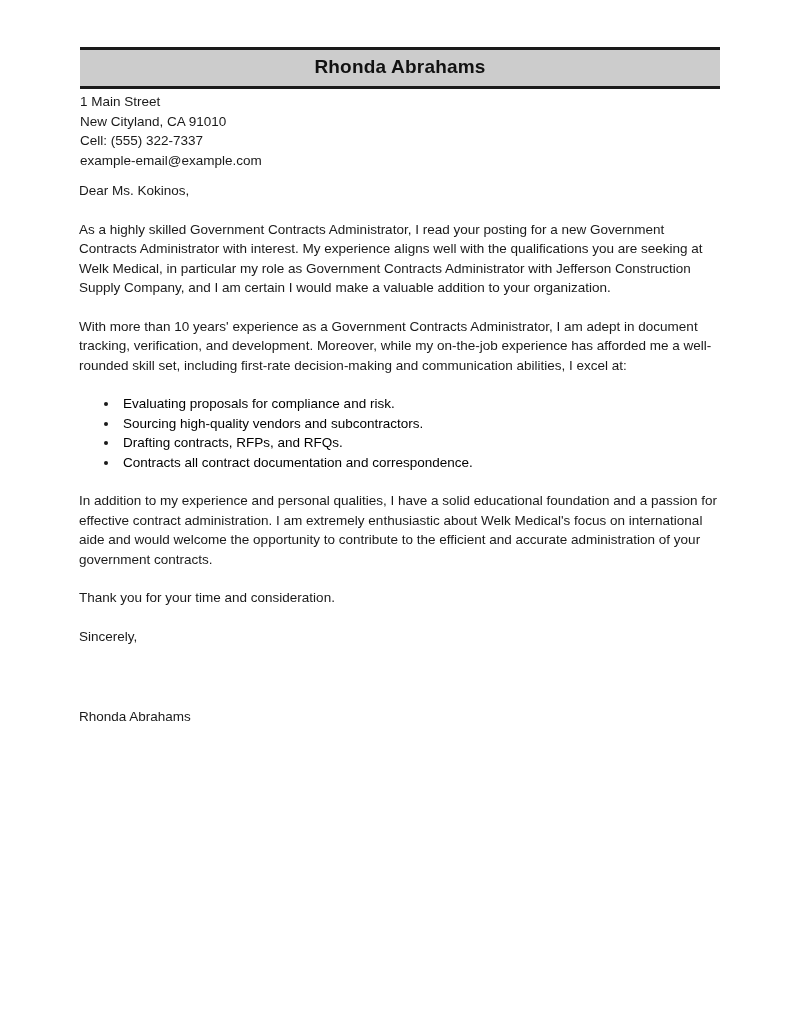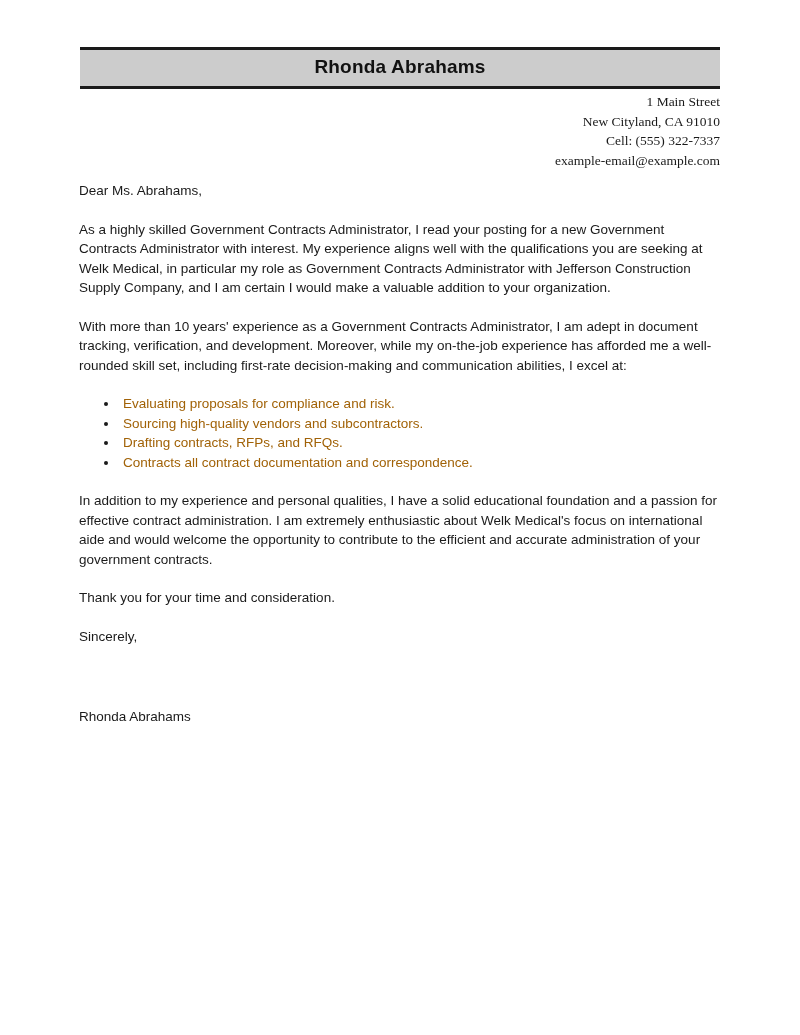--- a/index.html
+++ b/index.html
@@ -44,22 +44,21 @@
     color: #111111;
     line-height: 1.25;
   }
 
   
   .contact-block {
     position: absolute;
     left: 80px;
     top: 92px;
     width: 640px;
-    text-align: right;
-    font-family: Liberation Serif, serif;
+    text-align: left;
   }
   .contact-line {
     font-size: 13.5px;
     line-height: 19.6px;
     color: #1a1a1a;
   }
 
   
   .letter-body {
     position: absolute;
@@ -78,21 +77,21 @@
 
   ul.skills-list {
     list-style: none;
     margin: 0 0 19px 0;
     padding: 0;
   }
   ul.skills-list li {
     position: relative;
     font-size: 13.5px;
     line-height: 19.5px;
-    color: #a16207;
+    color: #000000;
     padding-left: 44px;
     margin: 0;
   }
   ul.skills-list li .bullet-dot {
     position: absolute;
     left: 25px;
     top: 8px;
     width: 4px;
     height: 4px;
     background: #1a1a1a;
@@ -119,21 +118,21 @@
 
   <div class="contact-block">
     <div class="contact-line">1 Main Street</div>
     <div class="contact-line">New Cityland, CA 91010</div>
     <div class="contact-line">Cell: (555) 322-7337</div>
     <div class="contact-line">example-email@example.com</div>
   </div>
 
   <div class="letter-body">
 
-    <p class="para salutation">Dear Ms. Abrahams,</p>
+    <p class="para salutation">Dear Ms. Kokinos,</p>
 
     <p class="para">As a highly skilled Government Contracts Administrator, I read your posting for a new Government Contracts Administrator with interest. My experience aligns well with the qualifications you are seeking at Welk Medical, in particular my role as Government Contracts Administrator with Jefferson Construction Supply Company, and I am certain I would make a valuable addition to your organization.</p>
 
     <p class="para">With more than 10 years' experience as a Government Contracts Administrator, I am adept in document tracking, verification, and development. Moreover, while my on-the-job experience has afforded me a well-rounded skill set, including first-rate decision-making and communication abilities, I excel at:</p>
 
     <ul class="skills-list">
       <li>
         <span class="bullet-dot"></span>
         <span>Evaluating proposals for compliance and risk.</span>
       </li>

